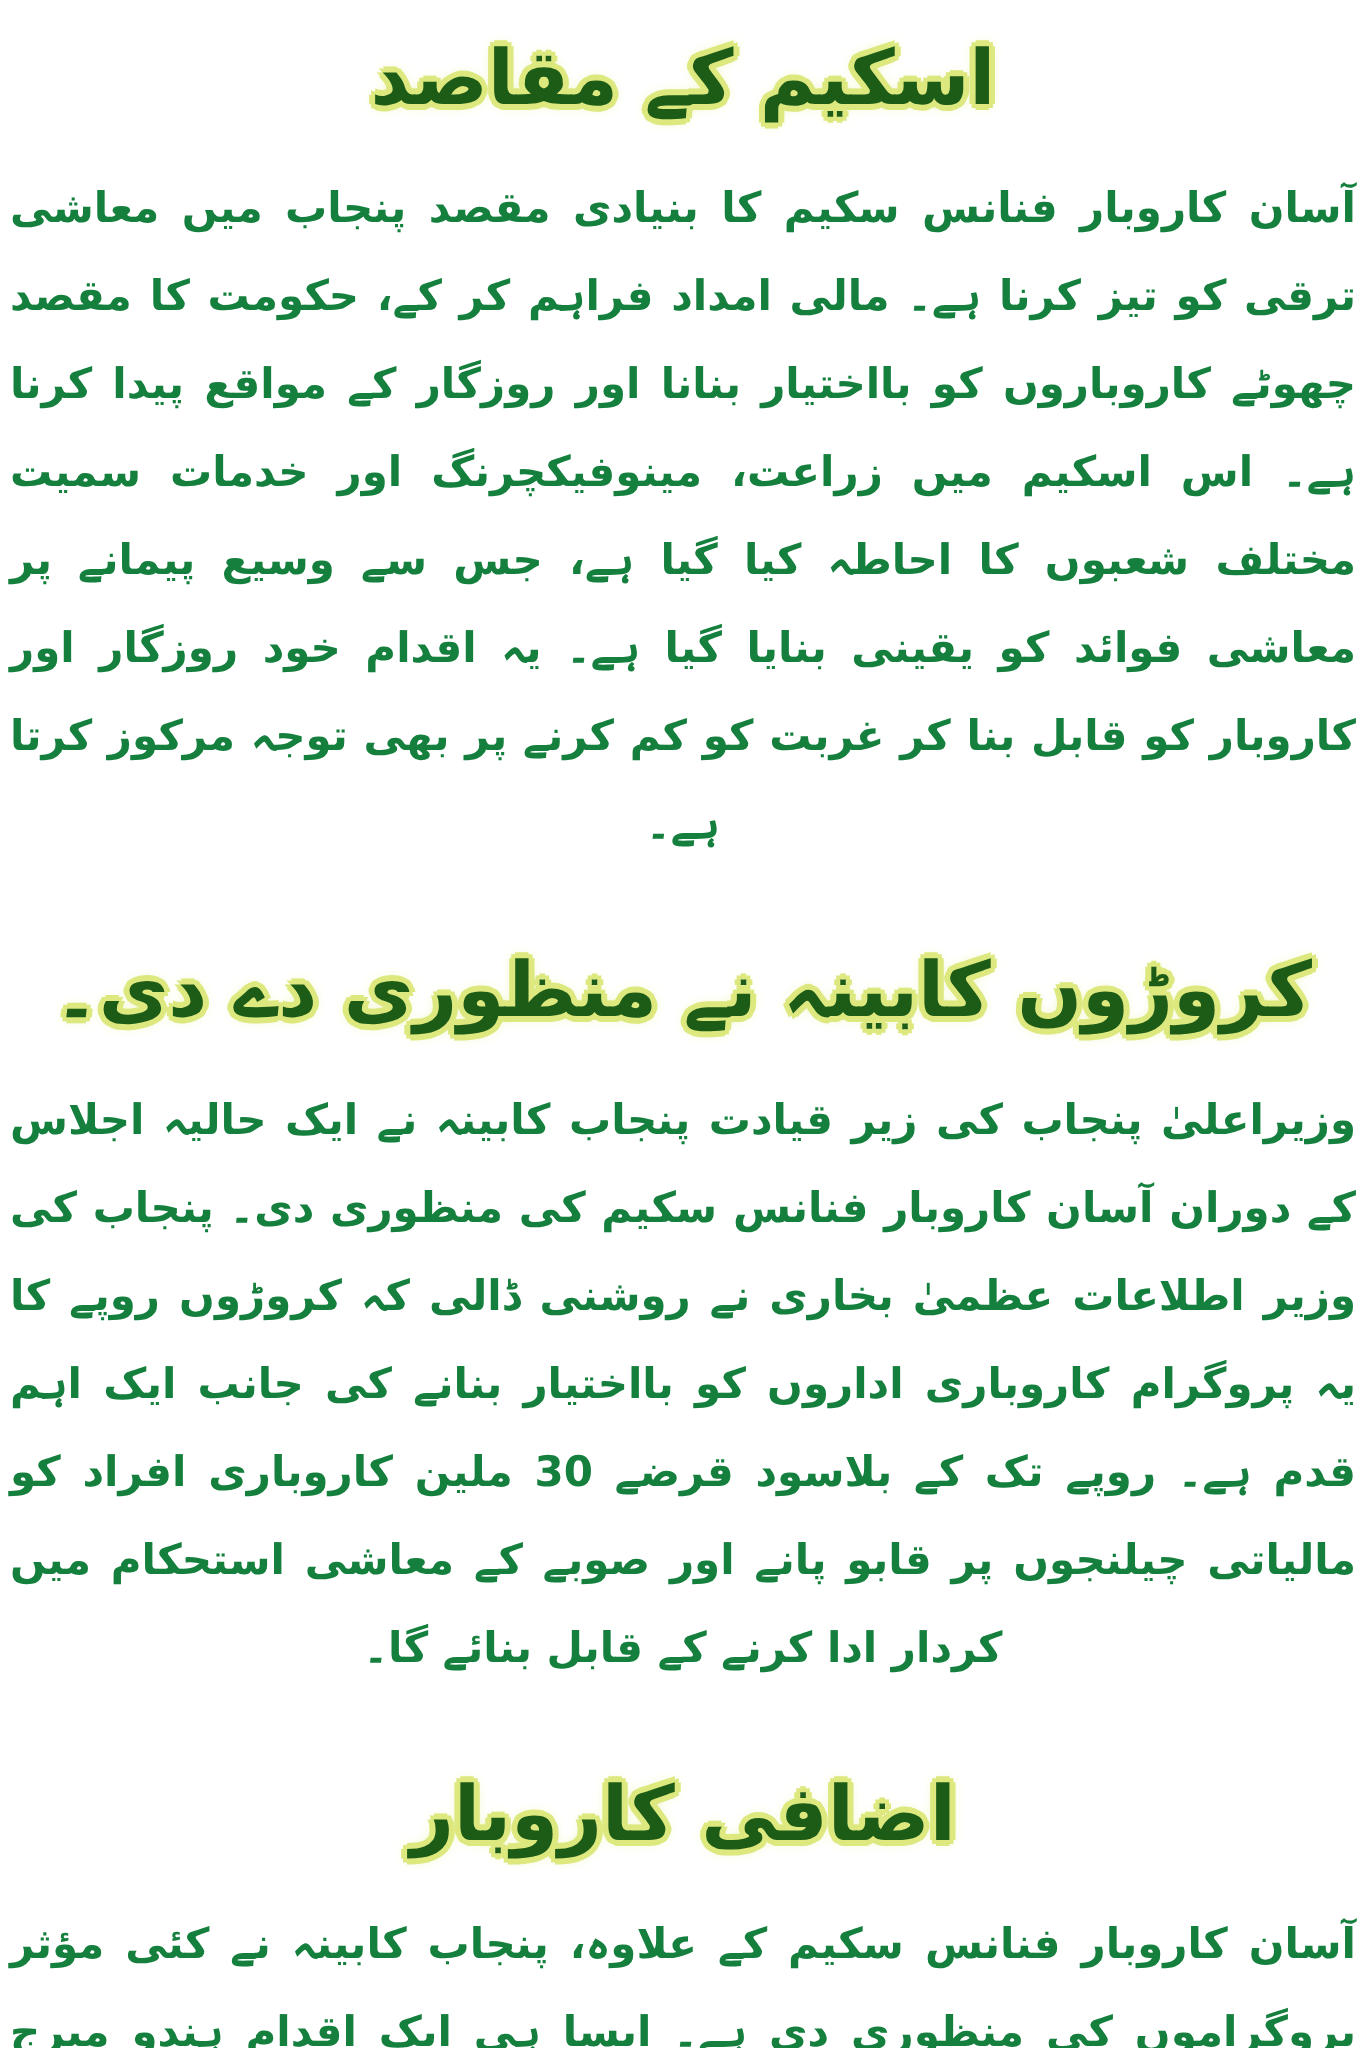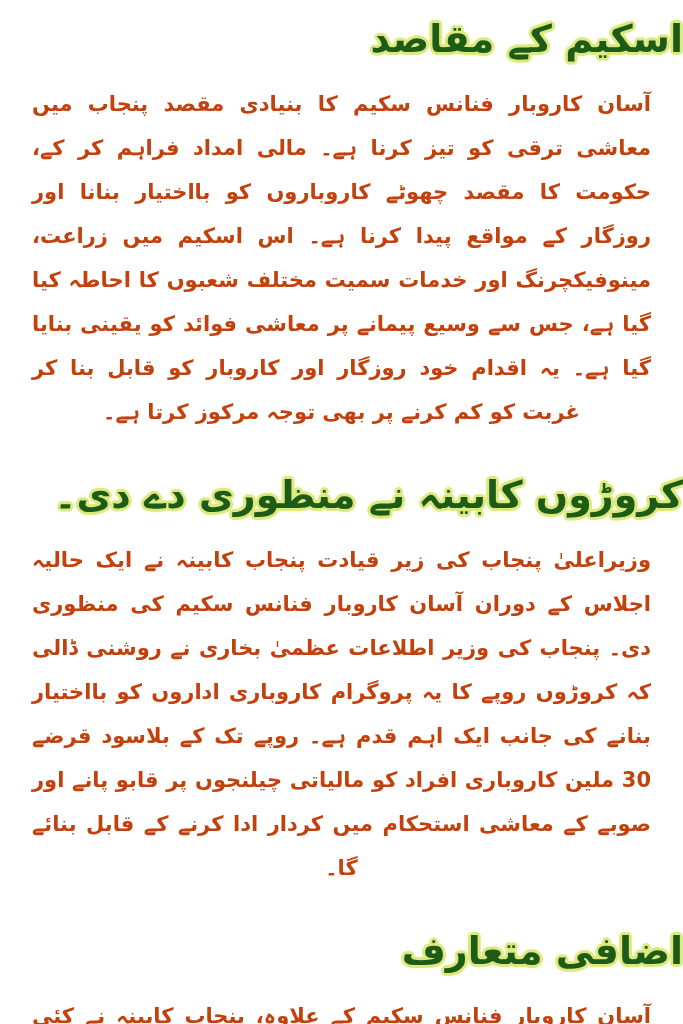--- a/index.html
+++ b/index.html
@@ -15,41 +15,41 @@
     background: #ffffff;
     overflow: hidden;
     direction: rtl;
     font-family: "DejaVu Sans", sans-serif;
   }
   .section {
     width: 100%;
   }
   .heading {
     margin: 30px 0 12px;
-    text-align: right;
+    text-align: center;
     font-size: 38px;
     line-height: 62px;
     font-weight: bold;
     color: #1d5c17;
     letter-spacing: 0;
     
     text-shadow:
       -2px -2px 0 #dde87e,  2px -2px 0 #dde87e,
       -2px  2px 0 #dde87e,  2px  2px 0 #dde87e,
       -3px  0   0 #dde87e,  3px  0   0 #dde87e,
        0   -3px 0 #dde87e,  0    3px 0 #dde87e,
        0    0   7px #e6ef9a;
   }
   .section:first-of-type .heading {
     margin-top: 8px;
   }
   .body-text {
     margin: 0 auto;
-    padding: 0 32px;
-    color: #c2410c;
+    padding: 0 5px;
+    color: #15803d;
     font-size: 21px;
     font-weight: bold;
     line-height: 44px;
     text-align: justify;
     text-align-last: center;
     direction: rtl;
   }
 </style>
 </head>
 <body>
@@ -60,17 +60,17 @@
     <h1 class="heading">اسکیم کے مقاصد</h1>
     <p class="body-text">آسان کاروبار فنانس سکیم کا بنیادی مقصد پنجاب میں معاشی ترقی کو تیز کرنا ہے۔ مالی امداد فراہم کر کے، حکومت کا مقصد چھوٹے کاروباروں کو بااختیار بنانا اور روزگار کے مواقع پیدا کرنا ہے۔ اس اسکیم میں زراعت، مینوفیکچرنگ اور خدمات سمیت مختلف شعبوں کا احاطہ کیا گیا ہے، جس سے وسیع پیمانے پر معاشی فوائد کو یقینی بنایا گیا ہے۔ یہ اقدام خود روزگار اور کاروبار کو قابل بنا کر غربت کو کم کرنے پر بھی توجہ مرکوز کرتا ہے۔</p>
   </div>
 
   <div class="section">
     <h1 class="heading">کروڑوں کابینہ نے منظوری دے دی۔</h1>
     <p class="body-text">وزیراعلیٰ پنجاب کی زیر قیادت پنجاب کابینہ نے ایک حالیہ اجلاس کے دوران آسان کاروبار فنانس سکیم کی منظوری دی۔ پنجاب کی وزیر اطلاعات عظمیٰ بخاری نے روشنی ڈالی کہ کروڑوں روپے کا یہ پروگرام کاروباری اداروں کو بااختیار بنانے کی جانب ایک اہم قدم ہے۔ روپے تک کے بلاسود قرضے 30 ملین کاروباری افراد کو مالیاتی چیلنجوں پر قابو پانے اور صوبے کے معاشی استحکام میں کردار ادا کرنے کے قابل بنائے گا۔</p>
   </div>
 
   <div class="section">
-    <h1 class="heading">اضافی متعارف</h1>
+    <h1 class="heading">اضافی کاروبار</h1>
     <p class="body-text">آسان کاروبار فنانس سکیم کے علاوہ، پنجاب کابینہ نے کئی مؤثر پروگراموں کی منظوری دی ہے۔ ایسا ہی ایک اقدام ہندو میرج ایکٹ ہے، جو پنجاب میں ہندوؤں کے لیے شادی کے قوانین کے لیے ضابطے قائم کرتا ہے، ان کے حقوق کے تحفظ کو یقینی بناتا ہے۔ مزید برآں، سڑک کی حفاظت کو بڑھانے اور حادثات اور اموات کو کم کرنے کے لیے صوبے بھر میں موٹر سائیکل کی رفتار کی حد 60 کلومیٹر فی گھنٹہ متعارف کرائی گئی ہے۔</p>
   </div>
 
 </div>
 
 </body></html>

